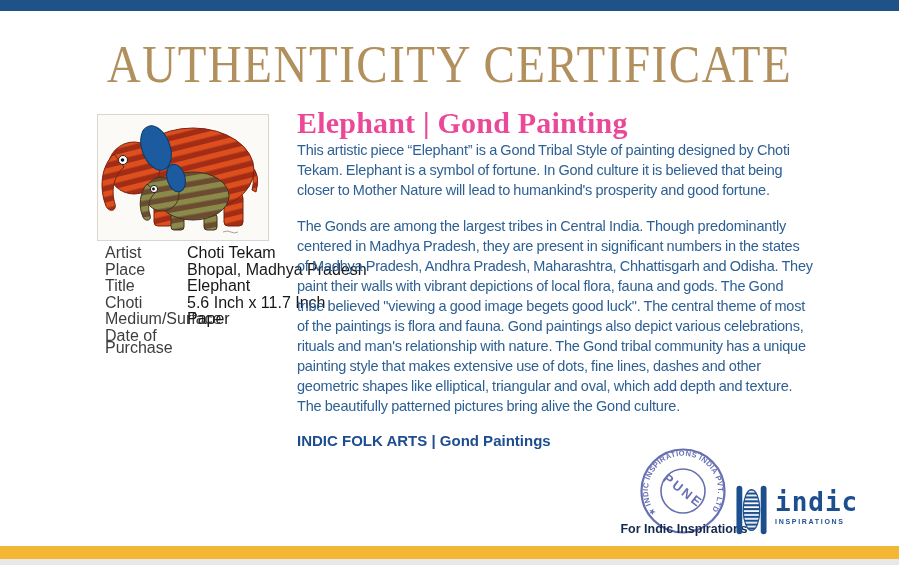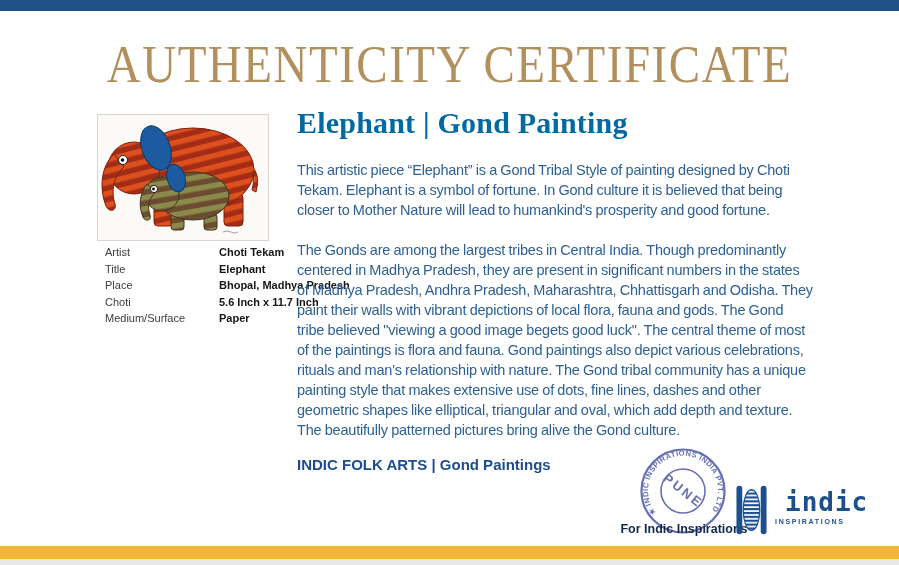--- a/index.html
+++ b/index.html
@@ -15,52 +15,52 @@
   .cert-title {
     position:absolute; top:33px; left:0; width:899px; text-align:center;
     font-family:"Liberation Serif", serif; font-weight:400;
     font-size:47px; letter-spacing:1.5px; color:#b1905e;
     transform:scaleY(1.14); transform-origin:center top; white-space:nowrap;
   }
 
   
   .art-image { position:absolute; left:97px; top:114px; width:172px; height:127px; display:block; }
   .meta { position:absolute; left:105px; top:247px; width:190px; }
-  .meta-row { display:flex; align-items:baseline; margin-bottom:5px; font-size:11px; line-height:11.6px;gap:32px; }
+  .meta-row { display:flex; align-items:baseline; margin-bottom:5px; font-size:16px; line-height:11.6px; }
   .meta-label { width:82px; flex:0 0 82px; color:#3d3d3d; }
-  .meta-value { font-weight:bold; color:#161616; white-space:nowrap;text-align:center; }
+  .meta-value { font-weight:normal; color:#161616; white-space:nowrap;text-align:center; }
 
   
   .content { position:absolute; left:297px; top:106px; width:516px; }
   .art-heading {
     font-family:"Liberation Serif", serif; font-weight:bold;
-    font-size:30px; color:#0369a1; letter-spacing:0.2px;
+    font-size:30px; color:#ec4899; letter-spacing:0.2px;
   }
   .tagline {
     font-style:italic; font-weight:bold; font-size:14.5px;
     color:#2f6ba6; margin-bottom:12px;
   }
   .body-para {
     font-size:14.5px; line-height:20px; color:#2e6094;
-    letter-spacing:-0.2px; word-spacing:-0.5px; margin-bottom:16px;margin-top:20px;
+    letter-spacing:-0.2px; word-spacing:-0.5px; margin-bottom:16px;
   }
   .collection-line { font-size:15px; font-weight:bold; color:#1d4d8f; margin-top:2px; }
 
   
   .stamp { position:absolute; left:639px; top:447px; width:88px; height:88px; opacity:0.92; }
   .stamp-caption {
     position:absolute; left:613px; top:522px; width:142px; text-align:center;
     font-size:12.5px; font-weight:bold; color:#13294d;
   }
   .brand { position:absolute; left:735px; top:484px; display:flex; align-items:flex-start; }
   .brand-icon { width:33px; height:52px; display:block; }
   .brand-text { margin-left:7px; padding-top:6px; }
   .brand-name {
     font-family:"DejaVu Sans Mono", monospace; font-weight:bold;
-    font-size:26px; line-height:24px; color:#1d4f8f; letter-spacing:1px;margin-left:10px;
+    font-size:26px; line-height:24px; color:#1d4f8f; letter-spacing:1px;
   }
   .brand-subtitle {
     font-size:7px; letter-spacing:1.7px; color:#1d4f8f; font-weight:bold; margin-top:4px;
   }
 </style>
 </head>
 <body>
 
 <div class="page">
 
@@ -103,34 +103,38 @@
     <circle cx="56.5" cy="75" r="1.4" fill="#111111"></circle>
     <path d="M126,118 q4,-2 8,0 q3,2 7,0" stroke="#8a8a8a" fill="none" stroke-width="0.8"></path>
   </svg>
 
   <div class="meta">
     <div class="meta-row">
       <span class="meta-label">Artist</span>
       <span class="meta-value">Choti Tekam</span>
     </div>
     <div class="meta-row">
+      <span class="meta-label">Place</span>
+      <span class="meta-value">Bhopal, Madhya Pradesh</span>
+    </div>
+    <div class="meta-row">
       <span class="meta-label">Title</span>
       <span class="meta-value">Elephant</span>
-    </div>
-    <div class="meta-row">
-      <span class="meta-label">Place</span>
-      <span class="meta-value">Bhopal, Madhya Pradesh</span>
     </div>
     <div class="meta-row">
       <span class="meta-label">Choti</span>
       <span class="meta-value">5.6 Inch x 11.7 Inch</span>
     </div>
     <div class="meta-row">
       <span class="meta-label">Medium/Surface</span>
       <span class="meta-value">Paper</span>
+    </div>
+    <div class="meta-row">
+      <span class="meta-label">Date of Purchase</span>
+      <span class="meta-value"></span>
     </div>
   </div>
 
   <div class="content">
     <div class="art-heading">Elephant | Gond Painting</div>
     <p class="body-para">This artistic piece “Elephant” is a Gond Tribal Style of painting designed by Choti Tekam. Elephant is a symbol of fortune. In Gond culture it is believed that being closer to Mother Nature will lead to humankind's prosperity and good fortune.</p>
     <p class="body-para">The Gonds are among the largest tribes in Central India. Though predominantly centered in Madhya Pradesh, they are present in significant numbers in the states of Madhya Pradesh, Andhra Pradesh, Maharashtra, Chhattisgarh and Odisha. They paint their walls with vibrant depictions of local flora, fauna and gods. The Gond tribe believed "viewing a good image begets good luck". The central theme of most of the paintings is flora and fauna. Gond paintings also depict various celebrations, rituals and man's relationship with nature. The Gond tribal community has a unique painting style that makes extensive use of dots, fine lines, dashes and other geometric shapes like elliptical, triangular and oval, which add depth and texture.  The beautifully patterned pictures bring alive the Gond culture.</p>
     <div class="collection-line">INDIC FOLK ARTS | Gond Paintings</div>
   </div>
 

